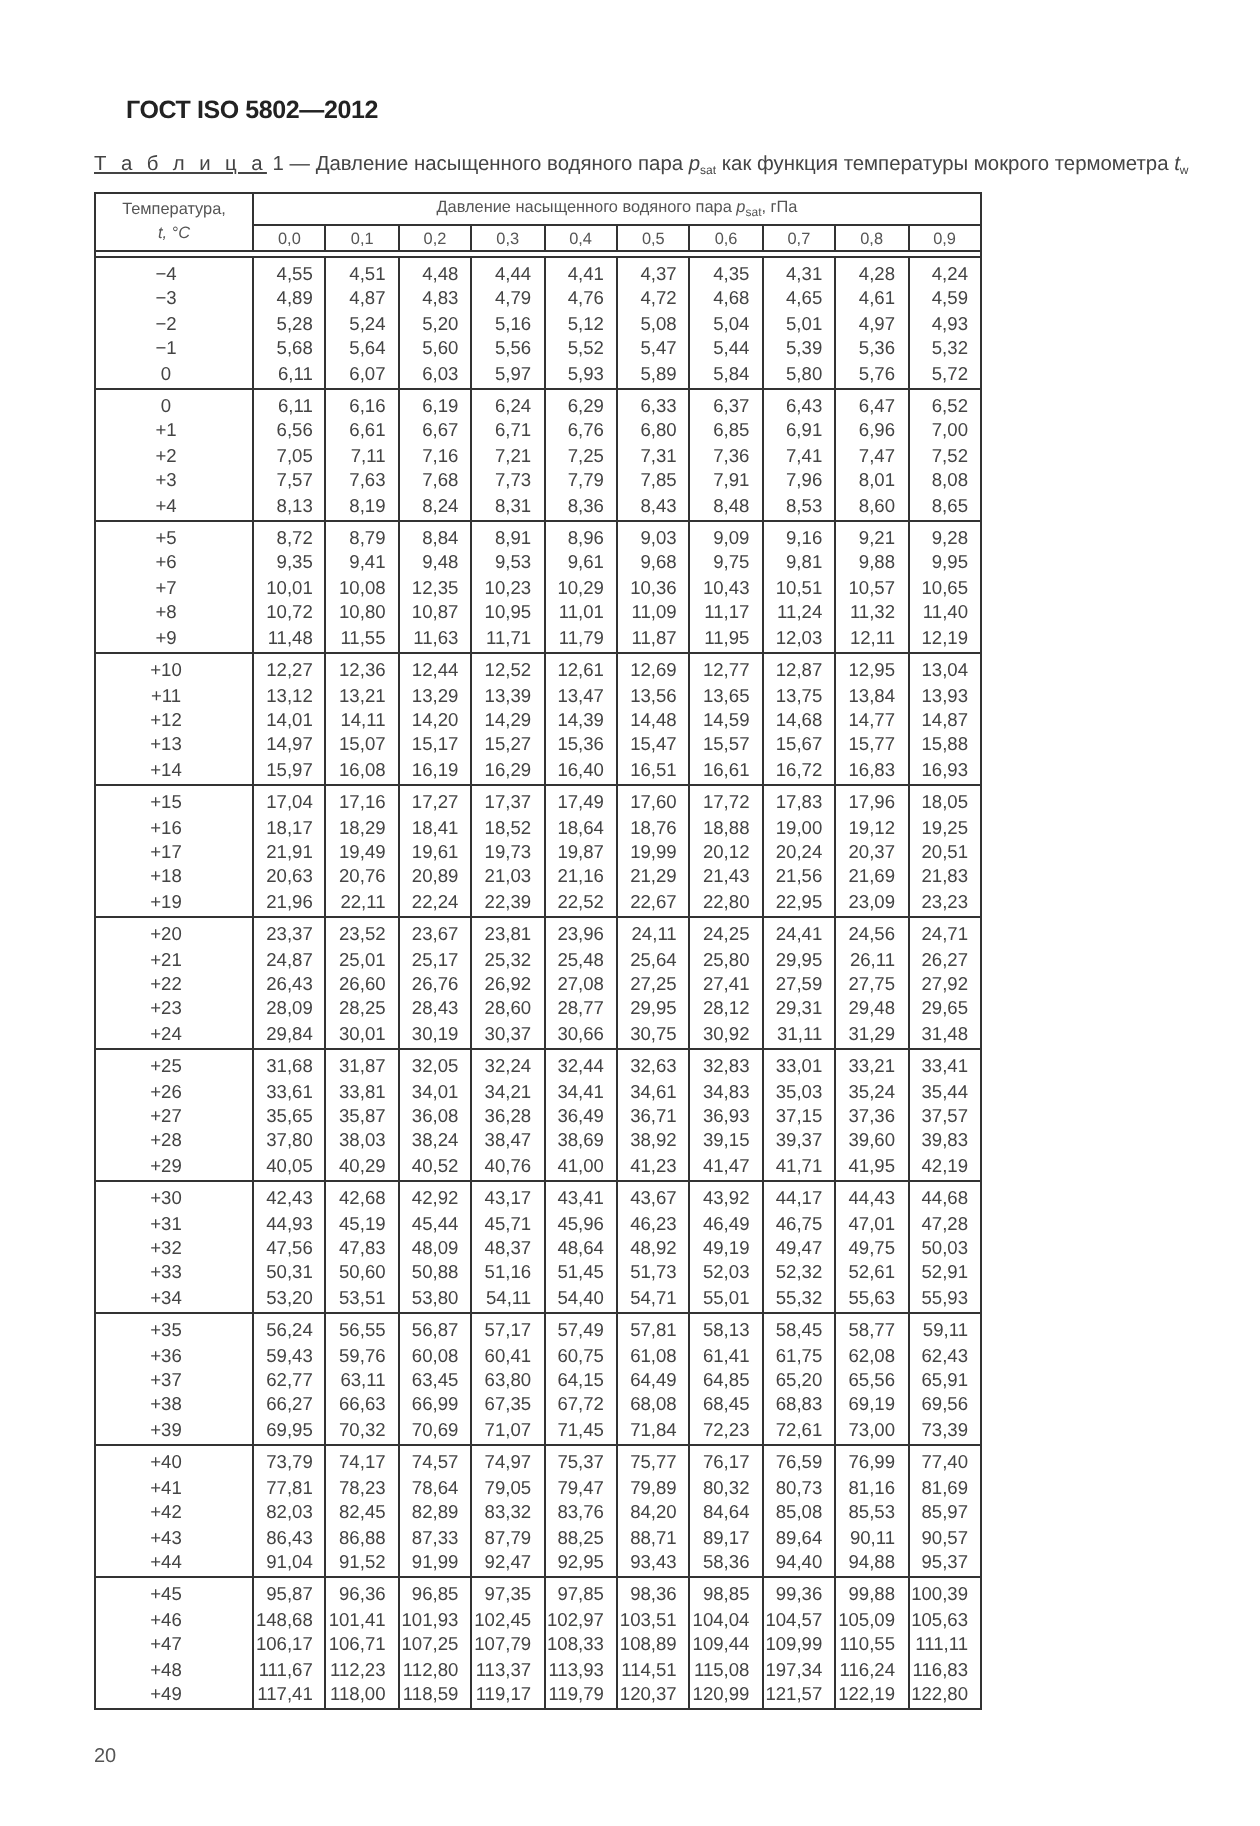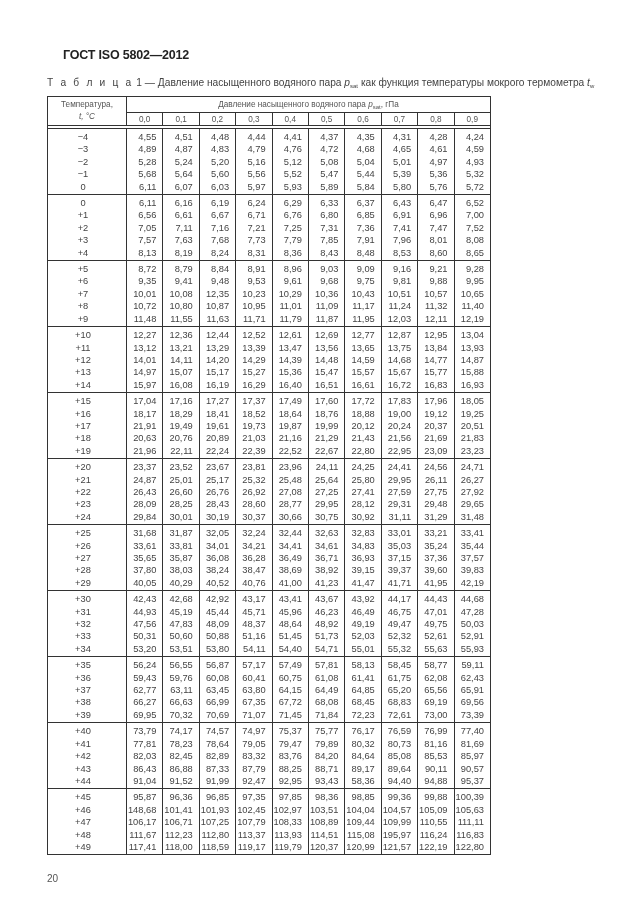--- a/index.html
+++ b/index.html
@@ -1,19 +1,19 @@
 <!DOCTYPE html>
 <html><head>
 <meta charset="utf-8">
 <style>
   html, body { margin: 0; padding: 0; background: #ffffff; }
   body { width: 630px; height: 913px; position: relative; font-family: "Liberation Sans", sans-serif; color: #333; overflow: hidden; }
   .doc-title { position: absolute; left: 63px; top: 48px; font-size: 12.5px; font-weight: bold; color: #222; letter-spacing: -0.2px; }
   .caption { position: absolute; left: 47px; top: 77px; font-size: 10.2px; color: #444; white-space: nowrap; }
-  .caption .spaced { letter-spacing: 2.2px; }
+  .caption .spaced { letter-spacing: 2.2px; text-decoration: underline; }
   .caption i { font-style: italic; }
   .caption sub { font-size: 7px; }
   table.main { position: absolute; left: 47px; top: 96px; border-collapse: collapse; width: 444px; table-layout: fixed; }
   table.main td, table.main th { font-weight: normal; padding: 0; }
   .hdr th { border: 1px solid #333; font-size: 8.2px; color: #555; height: 15px; }
   .hdr .temp-head { width: 78px; text-align: center; line-height: 12px; vertical-align: middle; }
   .hdr .sub th { height: 12px; }
   .sep td { height: 2px; border-top: 1px solid #333; border-bottom: 1px solid #333; border-left: 1px solid #333; border-right: 1px solid #333; }
   tbody.group td { font-size: 9.3px; color: #444; height: 12.4px; line-height: 12.4px; text-align: right; padding-right: 6px; border-left: 1px solid #333; border-right: 1px solid #333; }
   tbody.group td.t { text-align: center; padding-right: 0; padding-left: 0; position: relative; left: -4px; }
@@ -777,21 +777,21 @@
       </tr>
       <tr>
         <td class="t">+48</td>
         <td>111,67</td>
         <td>112,23</td>
         <td>112,80</td>
         <td>113,37</td>
         <td>113,93</td>
         <td>114,51</td>
         <td>115,08</td>
-        <td>195,97</td>
+        <td>197,34</td>
         <td>116,24</td>
         <td>116,83</td>
       </tr>
       <tr>
         <td class="t">+49</td>
         <td>117,41</td>
         <td>118,00</td>
         <td>118,59</td>
         <td>119,17</td>
         <td>119,79</td>

